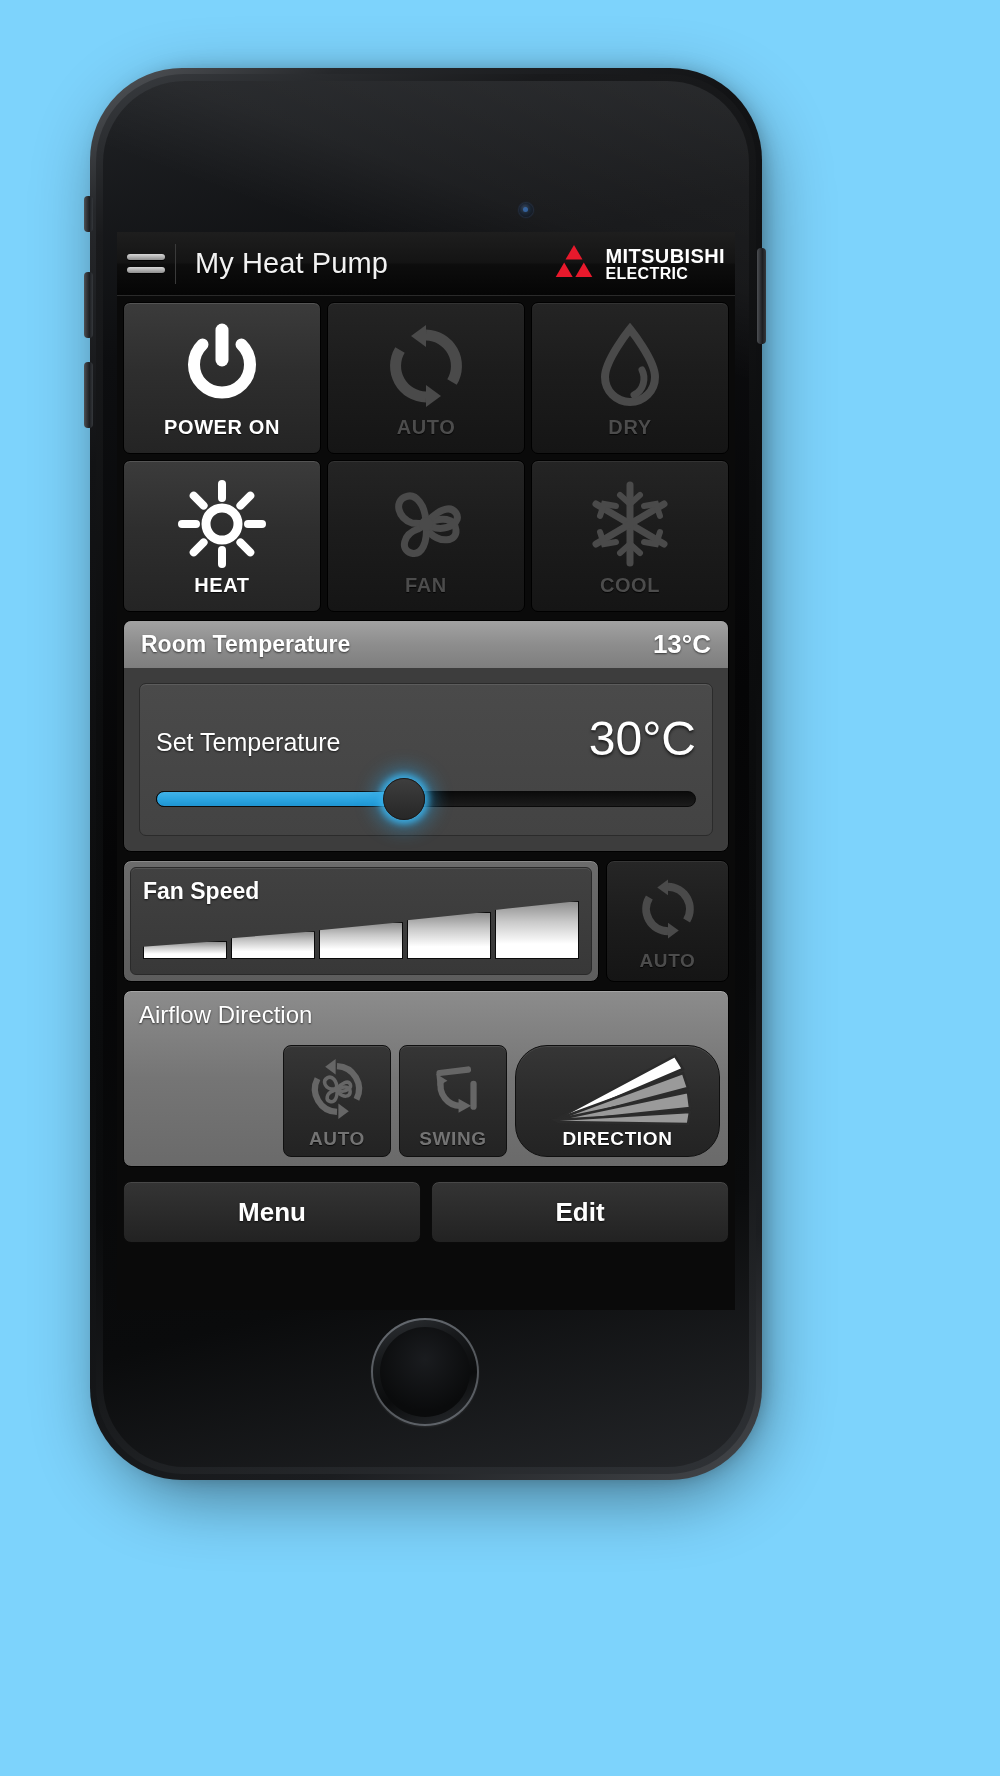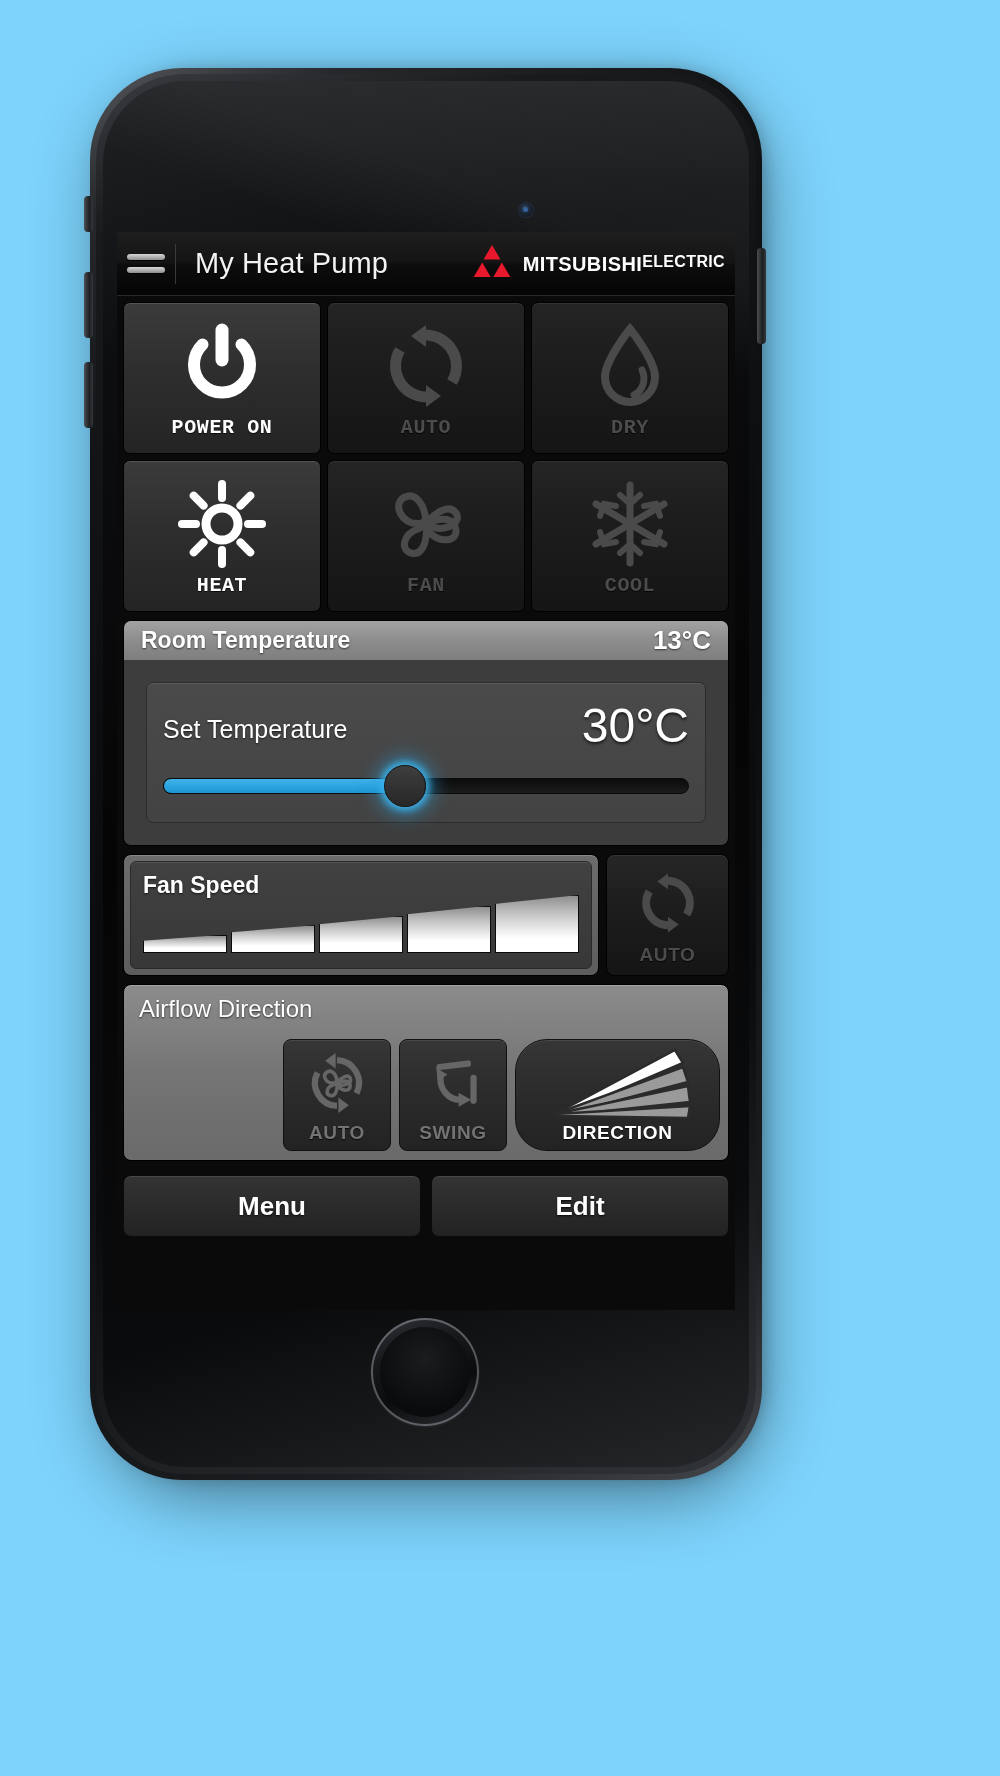--- a/index.html
+++ b/index.html
@@ -106,65 +106,64 @@
   }
   .appbar-divider { width:1px; height:40px; background:#3a3a3a; }
   .app-title {
     flex:1; color:#f2f2f2; font-size:29px; padding-left:19px; letter-spacing:.1px;
     text-shadow: 0 1px 1px rgba(0,0,0,.9); white-space:nowrap;
   }
 
   
   .logo { display:flex; align-items:center; gap:8px; padding-right:10px; }
   .logo-mark { width:46px; height:40px; flex:none; }
-  .logo-words { display:flex; flex-direction:row; line-height:1.0; }
+  .logo-words { display:flex; flex-direction:column; line-height:1.0; }
   .logo-words .l1 { color:#fff; font-size:20px; font-weight:bold; letter-spacing:.4px; }
   .logo-words .l2 { color:#fff; font-size:16px; font-weight:bold; letter-spacing:.35px; }
 
   
   .mode-grid {
     display:grid; grid-template-columns: repeat(3,1fr);
     gap:6px; padding:6px 6px 0 6px; background:#0a0a0a;
   }
   .mode-btn {
     position:relative; height:152px; border-radius:7px;
     background: linear-gradient(180deg,#242424 0%, #1c1c1c 45%, #151515 100%);
     border:1px solid #000;
     box-shadow: inset 0 1px 0 rgba(255,255,255,.07);
     display:flex; flex-direction:column; align-items:center; justify-content:center;
     cursor:pointer;
-    font-family:Liberation Mono, monospace;
   }
   .mode-btn.active {
     background: linear-gradient(180deg,#3b3b3b 0%, #2e2e2e 45%, #242424 100%);
     box-shadow: inset 0 1px 0 rgba(255,255,255,.13);
   }
   .mode-icon { height:96px; display:flex; align-items:center; justify-content:center; }
   .mode-label {
     font-size:20px; font-weight:bold; letter-spacing:.6px;
     color:#4c4c4c; text-shadow:0 1px 1px rgba(0,0,0,.8); margin-top:2px;
   }
   .mode-btn.active .mode-label { color:#fff; }
 
   
   .temp-panel {
     margin:8px 6px 0 6px; border-radius:8px; overflow:hidden;
     background:#3d3d3d; border:1px solid #000;
     box-shadow: inset 0 1px 0 rgba(255,255,255,.12);
   }
   .room-row {
     display:flex; align-items:center; justify-content:space-between;
-    height:39px; padding:0 17px;
+    height:47px; padding:0 17px;
     background: linear-gradient(180deg,#a2a2a2 0%, #8d8d8d 50%, #7e7e7e 100%);
   }
   .room-label { color:#fff; font-size:23px; font-weight:bold; text-shadow:0 1px 2px rgba(0,0,0,.6); }
   .room-value { color:#fff; font-size:26px; font-weight:bold; text-shadow:0 1px 2px rgba(0,0,0,.6); }
 
   .set-box {
-    margin:22px; border-radius:7px; padding:19px 16px 20px 16px;
+    margin:15px; border-radius:7px; padding:31px 16px 20px 16px;
     background: linear-gradient(180deg,#4a4a4a 0%, #434343 100%);
     border:1px solid #2b2b2b;
     box-shadow: inset 0 1px 0 rgba(255,255,255,.10);
   }
   .set-row { display:flex; align-items:flex-end; justify-content:space-between; }
   .set-label { color:#fff; font-size:25px; text-shadow:0 1px 2px rgba(0,0,0,.65); padding-bottom:6px; }
   .set-value { color:#fff; font-size:48px; line-height:1; text-shadow:0 2px 3px rgba(0,0,0,.65); }
 
   .slider-wrap { position:relative; margin-top:18px; height:34px; }
   .slider-track {

